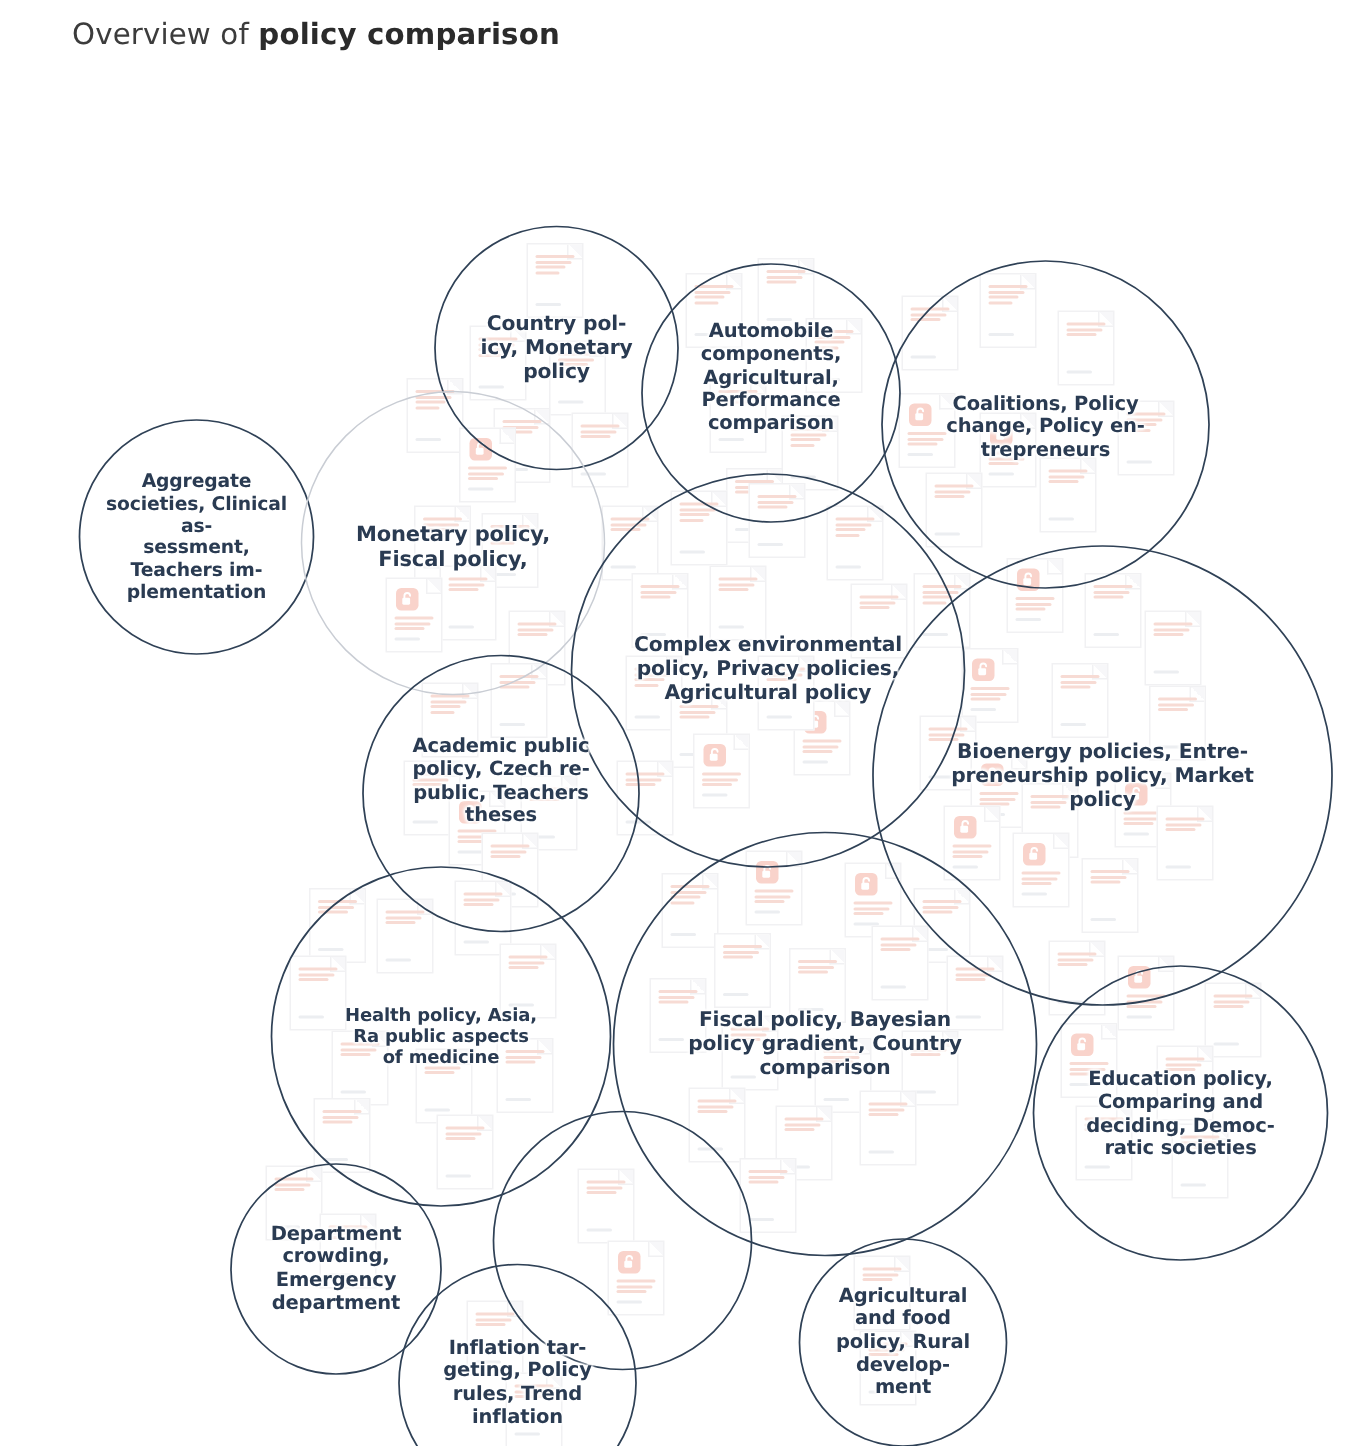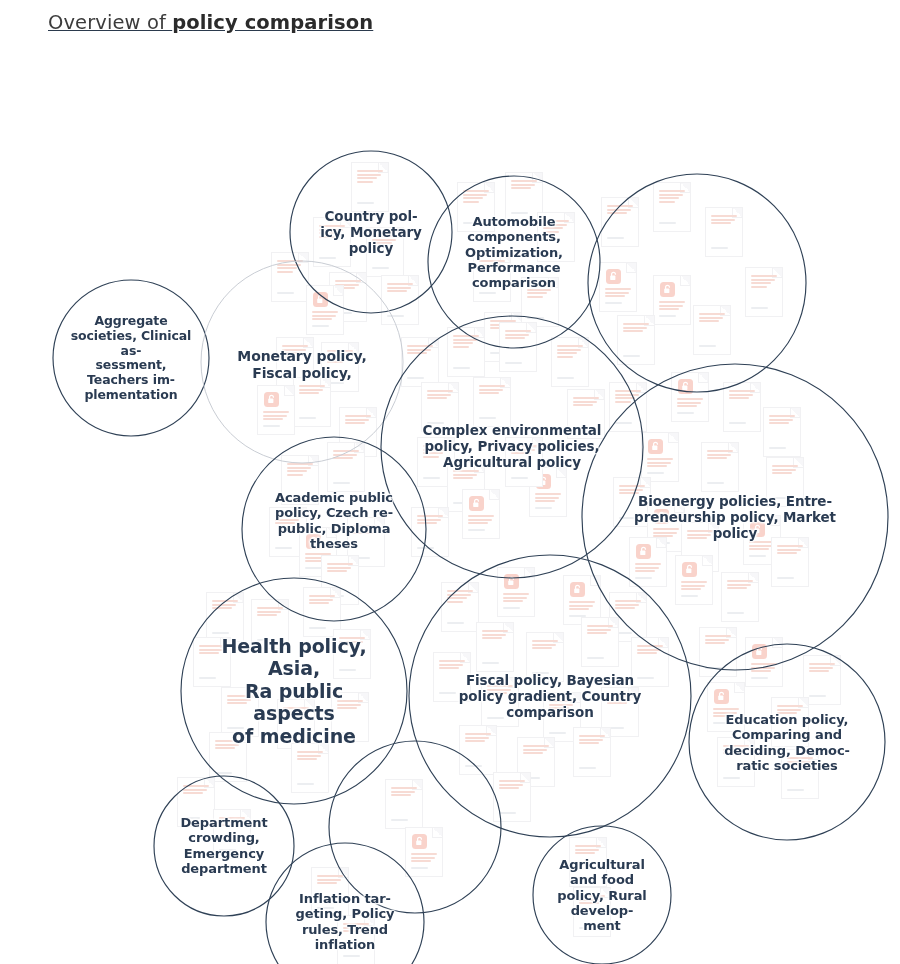--- a/index.html
+++ b/index.html
@@ -16,21 +16,20 @@
     color: #2b3a4d;
     position: relative;
   }
 
   
   #header {
     position: absolute;
     left: 48px;
     top: 10px;
     width: 820px;
-    text-decoration: underline;
   }
   #title {
     font-size: 19.5px;
     font-weight: 400;
     color: #3c3c3c;
     letter-spacing: 0.1px;
     line-height: 1.3;
     white-space: nowrap;
   }
   #title .strong {
@@ -1404,36 +1403,39 @@
     </svg>
   <div id="label-layer" style="position:absolute;left:0;top:0;width:900px;height:902px;z-index:3;">
       <div class="cluster-label" style="left: 131px; top: 296px; font-size: 12.5px; width: 130px;">Aggregate societies, Clinical as-
 sessment, Teachers im-
 plementation</div>
       <div class="cluster-label" style="left: 371px; top: 171px; font-size: 13.5px; width: 126px;">Country pol-
 icy, Monetary
 policy</div>
       <div class="cluster-label" style="left: 514px; top: 190px; font-size: 13px; width: 130px;">Automobile
 components,
-Optimization,
+Agricultural,
 Performance
 comparison</div>
+      <div class="cluster-label" style="left: 697px; top: 223px; font-size: 13px; width: 168px;">Coalitions, Policy
+change, Policy en-
+trepreneurs</div>
       <div class="cluster-label" style="left: 512px; top: 385px; font-size: 13.5px; width: 220px;">Complex environmental
 policy, Privacy policies,
 Agricultural policy</div>
       <div class="cluster-label" style="left: 302px; top: 303px; font-size: 14px; width: 160px;">Monetary policy,
 Fiscal policy,</div>
       <div class="cluster-label" style="left: 735px; top: 456px; font-size: 13.5px; width: 232px;">Bioenergy policies, Entre-
 preneurship policy, Market
 policy</div>
       <div class="cluster-label" style="left: 334px; top: 459px; font-size: 13px; width: 150px;">Academic public
 policy, Czech re-
-public, Diploma
+public, Teachers
 theses</div>
-      <div class="cluster-label" style="left: 294px; top: 629px; font-size: 19px; width: 180px;">Health policy, Asia,
+      <div class="cluster-label" style="left: 294px; top: 629px; font-size: 12px; width: 180px;">Health policy, Asia,
 Ra public aspects
 of medicine</div>
       <div class="cluster-label" style="left: 550px; top: 635px; font-size: 13.5px; width: 210px;">Fiscal policy, Bayesian
 policy gradient, Country
 comparison</div>
       <div class="cluster-label" style="left: 787px; top: 681px; font-size: 13px; width: 150px;">Education policy,
 Comparing and
 deciding, Democ-
 ratic societies</div>
       <div class="cluster-label" style="left: 224px; top: 784px; font-size: 13px; width: 118px;">Department

